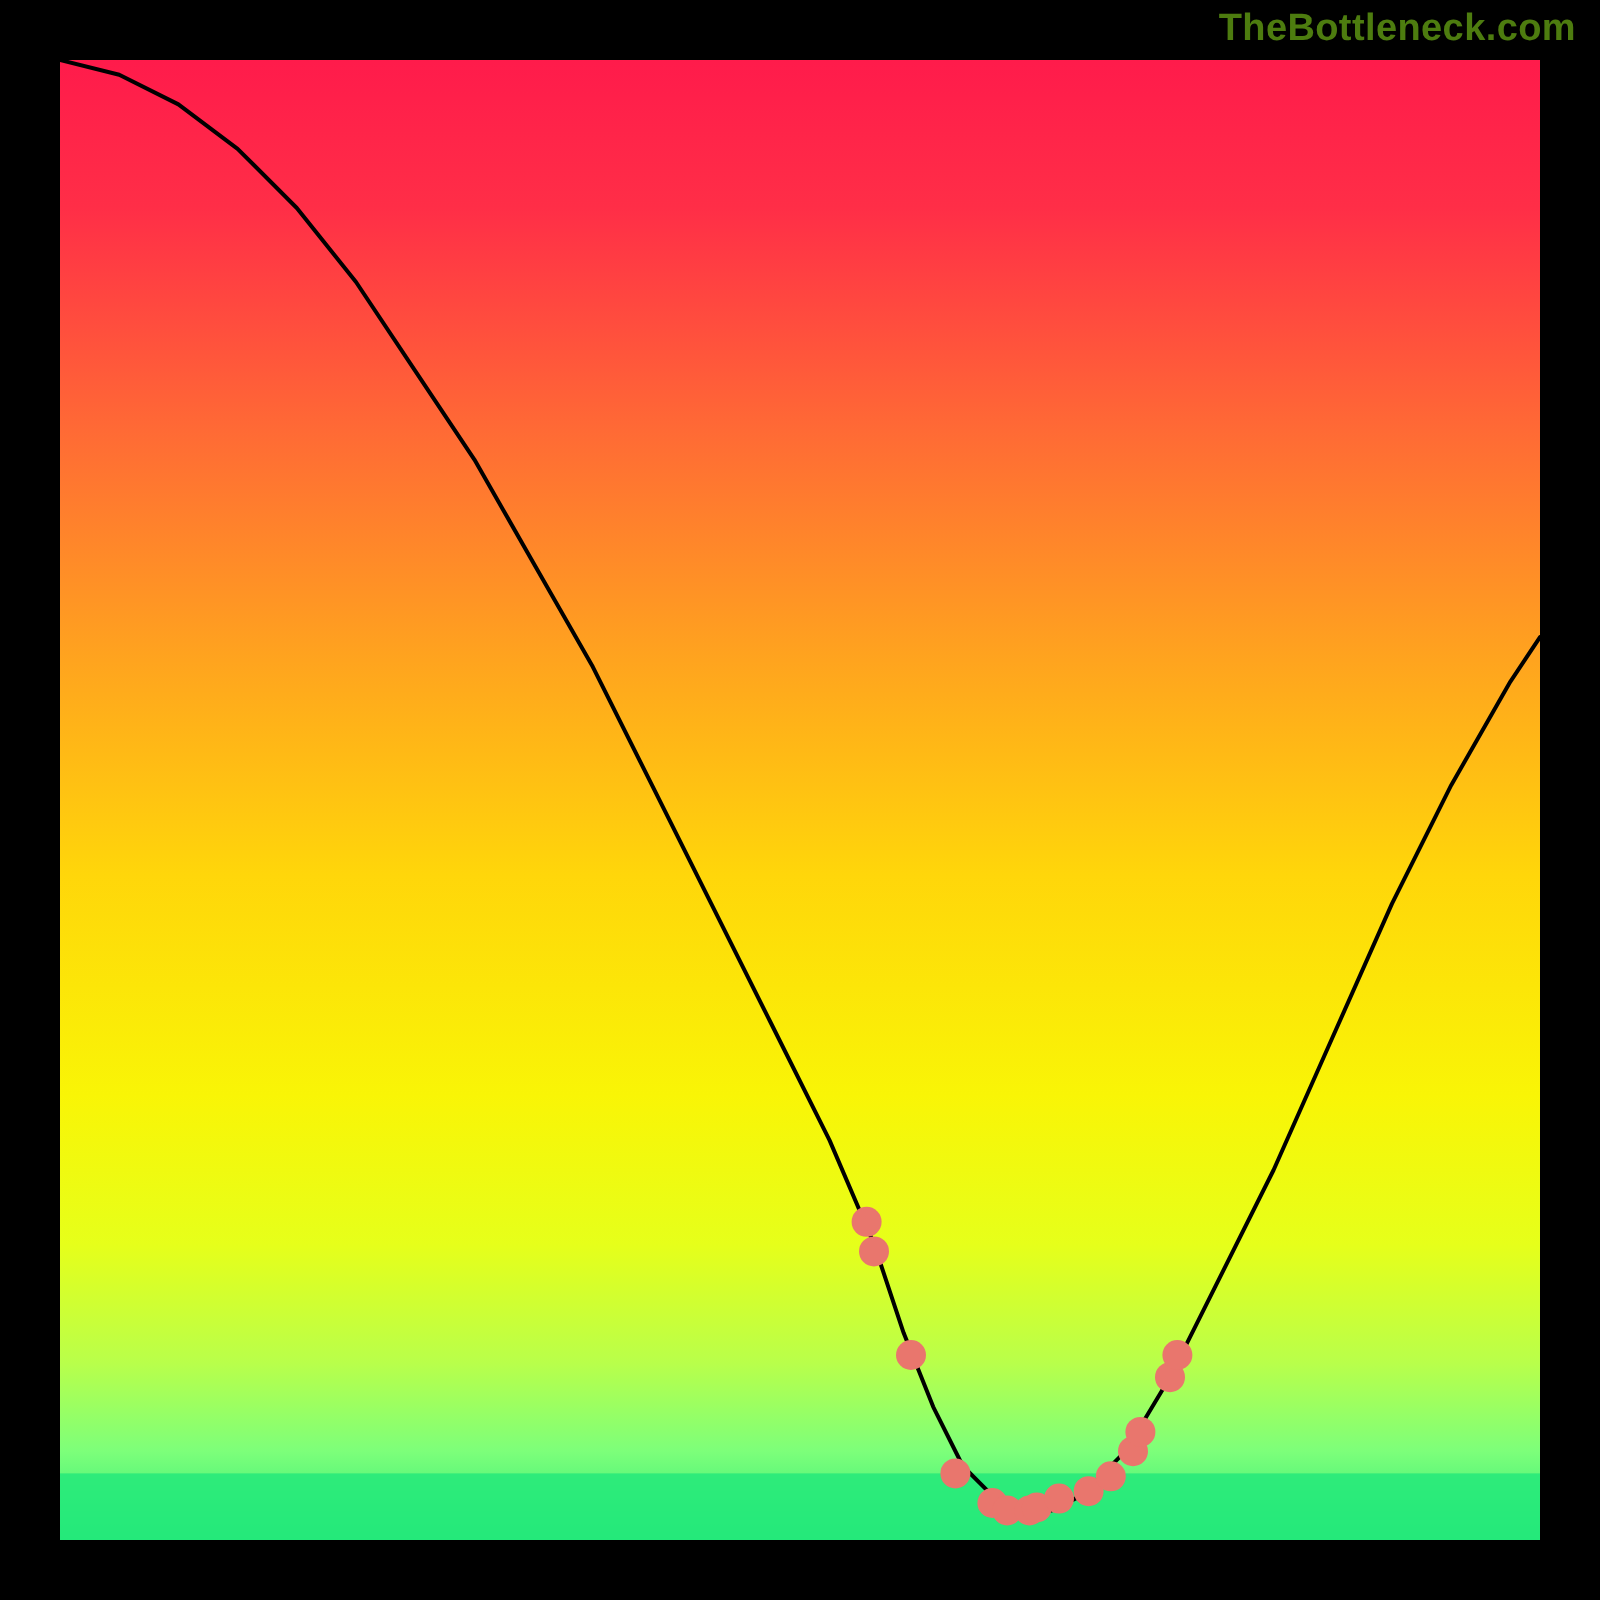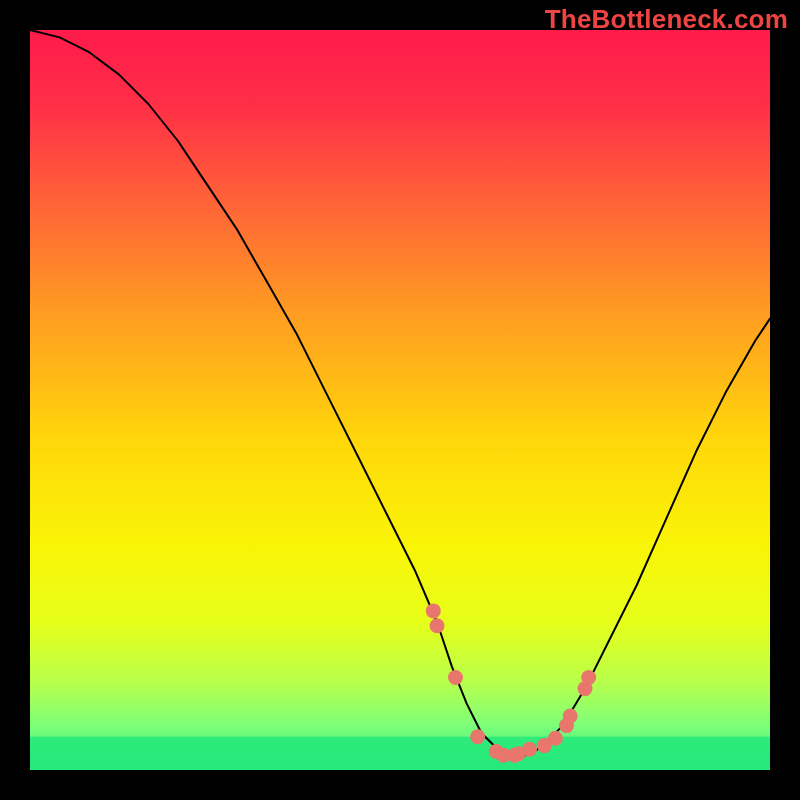--- a/index.html
+++ b/index.html
@@ -14,22 +14,22 @@
   .frame {
     position: relative;
     width: 800px;
     height: 800px;
     background: #000;
   }
   .watermark {
     position: absolute;
     top: 4px;
     right: 12px;
-    color: #ef4444;
-    font-size: 26px;
+    color: #4d7c0f;
+    font-size: 19px;
     font-weight: 600;
     letter-spacing: 0.2px;
     z-index: 3;
   }
   .plot-area {
     position: absolute;
     left: 30px;
     top: 30px;
     width: 740px;
     height: 740px;

